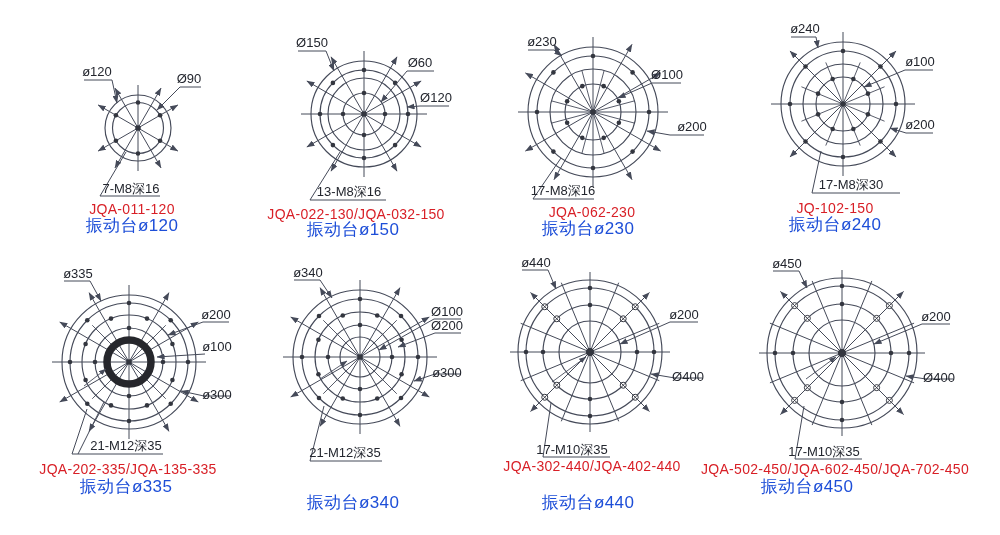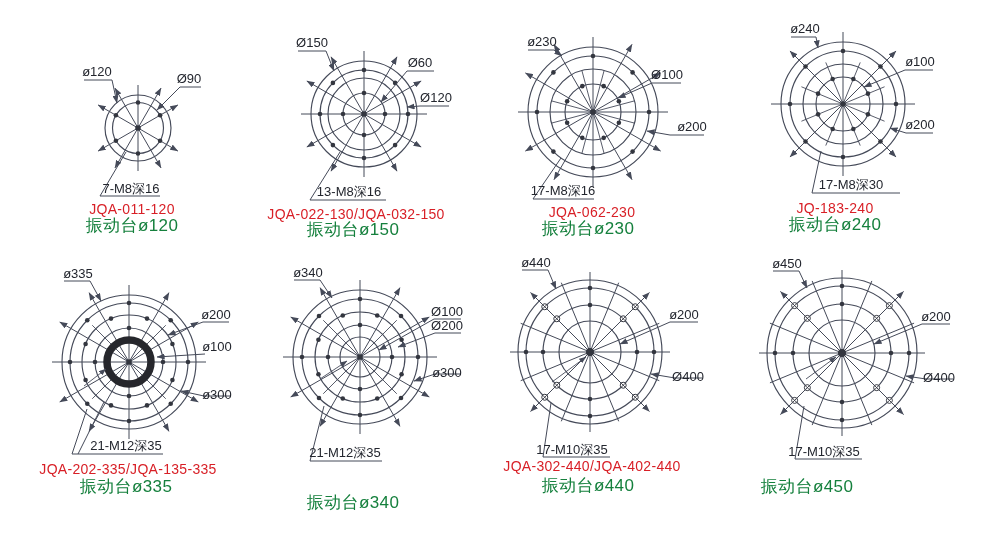--- a/index.html
+++ b/index.html
@@ -3,21 +3,21 @@
 <meta charset="utf-8">
 <style>
   html,body{margin:0;padding:0;background:#ffffff;}
   #page{position:relative;width:1000px;height:535px;background:#ffffff;overflow:hidden;
         font-family:"Liberation Sans","DejaVu Sans",sans-serif;}
   #drawing{position:absolute;left:0;top:0;}
   #drawing text{font-family:"Liberation Sans","DejaVu Sans",sans-serif;}
   .model{position:absolute;transform:translateX(-50%);white-space:nowrap;
          font-size:14px;letter-spacing:.3px;color:#d81f26;}
   .caption{position:absolute;transform:translateX(-50%);white-space:nowrap;
-         font-size:17px;letter-spacing:.4px;color:#15803d;}
+         font-size:17px;letter-spacing:.4px;color:#1d4ed8;}
 </style>
 </head>
 <body>
 
 <div id="page">
   <svg id="drawing" width="1000" height="535" viewBox="0 0 1000 535">
       <defs>
         <marker id="ah" viewBox="0 0 8 6" refX="7.6" refY="3" markerWidth="8" markerHeight="6" orient="auto-start-reverse">
           <path d="M0,0 L8,3 L0,6 Z" fill="#454a59"></path>
         </marker>
@@ -402,25 +402,26 @@
         <polyline points="56,129 86,107" fill="none" stroke="#454a59" stroke-width="0.9" marker-end="url(#ah)"></polyline>
         <line x1="45" y1="209" x2="112" y2="209" stroke="#454a59" stroke-width="1"></line>
         <polyline points="45,209 54,156" fill="none" stroke="#454a59" stroke-width="1"></polyline>
         <text x="74" y="206" text-anchor="middle" font-size="13" fill="#23262e">17-M10深35</text>
       </g>
     </svg>
 
   <div class="model" style="left:132px;top:201px">JQA-011-120</div>
   <div class="model" style="left:356px;top:206px">JQA-022-130/JQA-032-150</div>
   <div class="model" style="left:592px;top:204px">JQA-062-230</div>
-  <div class="model" style="left:835px;top:200px">JQ-183-240</div>
+  <div class="model" style="left:835px;top:200px">JQ-102-150</div>
   <div class="model" style="left:128px;top:461px">JQA-202-335/JQA-135-335</div>
   <div class="model" style="left:592px;top:458px">JQA-302-440/JQA-402-440</div>
+  <div class="model" style="left:835px;top:461px">JQA-502-450/JQA-602-450/JQA-702-450</div>
 
   <div class="caption" style="left:132px;top:214px">振动台ø120</div>
   <div class="caption" style="left:353px;top:218px">振动台ø150</div>
   <div class="caption" style="left:588px;top:217px">振动台ø230</div>
   <div class="caption" style="left:835px;top:213px">振动台ø240</div>
   <div class="caption" style="left:126px;top:475px">振动台ø335</div>
   <div class="caption" style="left:353px;top:491px">振动台ø340</div>
-  <div class="caption" style="left:588px;top:474px">振动台ø440</div>
+  <div class="caption" style="left:588px;top:491px">振动台ø440</div>
   <div class="caption" style="left:807px;top:475px">振动台ø450</div>
 </div>
 
 </body></html>

